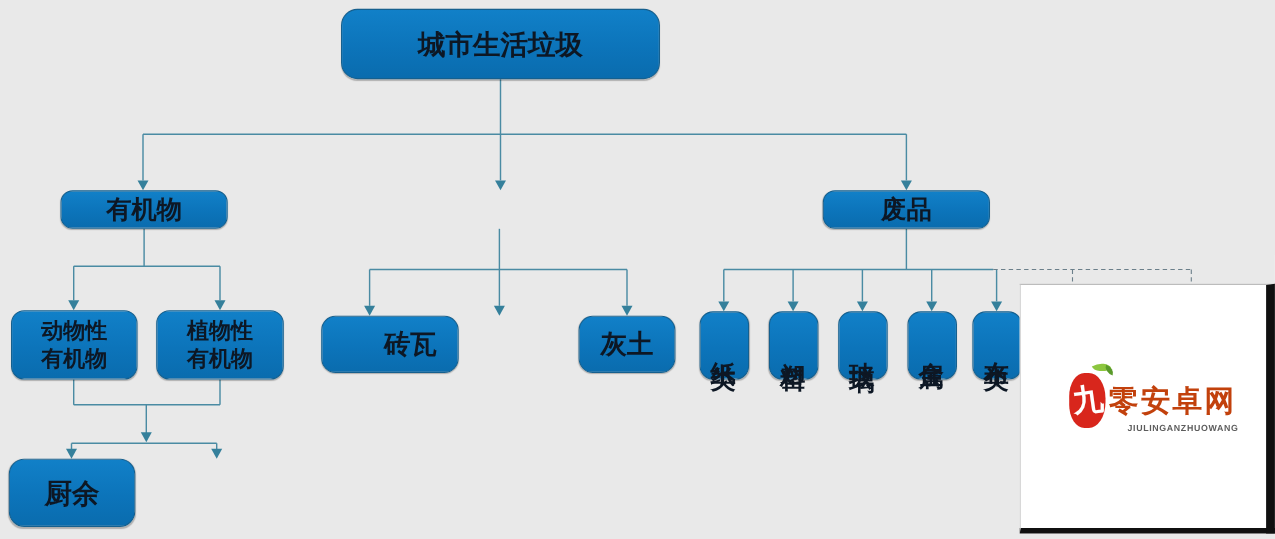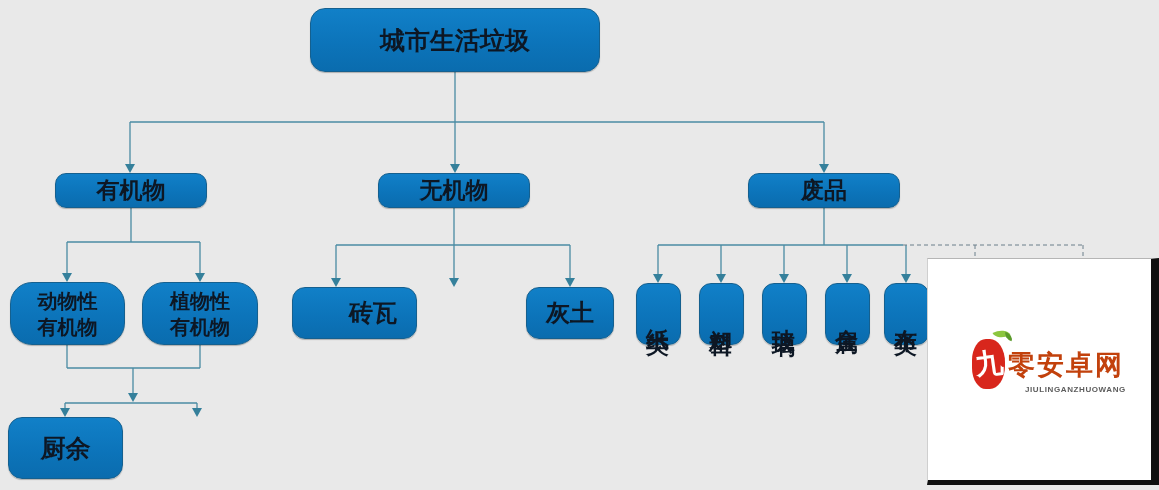--- a/index.html
+++ b/index.html
@@ -22,21 +22,21 @@
     border:1px solid #15608f;
     border-radius:11px;
     color:#0d1724;
     font-weight:bold;
     display:flex;align-items:center;justify-content:center;
     text-align:center;
     box-shadow:0 1px 1px rgba(0,0,0,0.25);
   }
   .node.root{border-radius:15px;font-size:25px;}
   .node.lvl2{font-size:23px;}
-  .node.twoLine{font-size:20px;line-height:1.3;white-space:pre-line;border-radius:22px;}
+  .node.twoLine{font-size:20px;line-height:1.3;white-space:pre-line;border-radius:12px;}
   .node.mid{font-size:24px;border-radius:13px;}
   .node.vert{
     font-size:23px;border-radius:12px;
     writing-mode:vertical-rl;text-orientation:upright;
     letter-spacing:4px;
   }
   .node.leaf{font-size:25px;border-radius:14px;}
   .watermark{
     position:absolute;z-index:3;
     left:927px;top:258px;width:232px;height:227px;
@@ -144,21 +144,20 @@
       <polygon points="906,283 901,274 911,274"></polygon>
       <polygon points="133,402 128,393 138,393"></polygon>
       <polygon points="65,417 60,408 70,408"></polygon>
       <polygon points="197,417 192,408 202,408"></polygon>
     </g>
   </svg>
 
   <div class="node root" style="left:310px;top:8px;width:288px;height:62px;">城市生活垃圾</div>
 
   <div class="node lvl2" style="left:55px;top:173px;width:150px;height:33px;">有机物</div>
-  <div class="node lvl2" style="left:378px;top:173px;width:150px;height:33px;">无机物</div>
   <div class="node lvl2" style="left:748px;top:173px;width:150px;height:33px;">废品</div>
 
   <div class="node twoLine" style="left:10px;top:282px;width:113px;height:61px;">动物性
 有机物</div>
   <div class="node twoLine" style="left:142px;top:282px;width:114px;height:61px;">植物性
 有机物</div>
 
   <div class="node mid" style="left:292px;top:287px;width:86px;height:50px;padding-left:37px;">砖瓦</div>
   <div class="node mid" style="left:526px;top:287px;width:86px;height:50px;">灰土</div>
 

